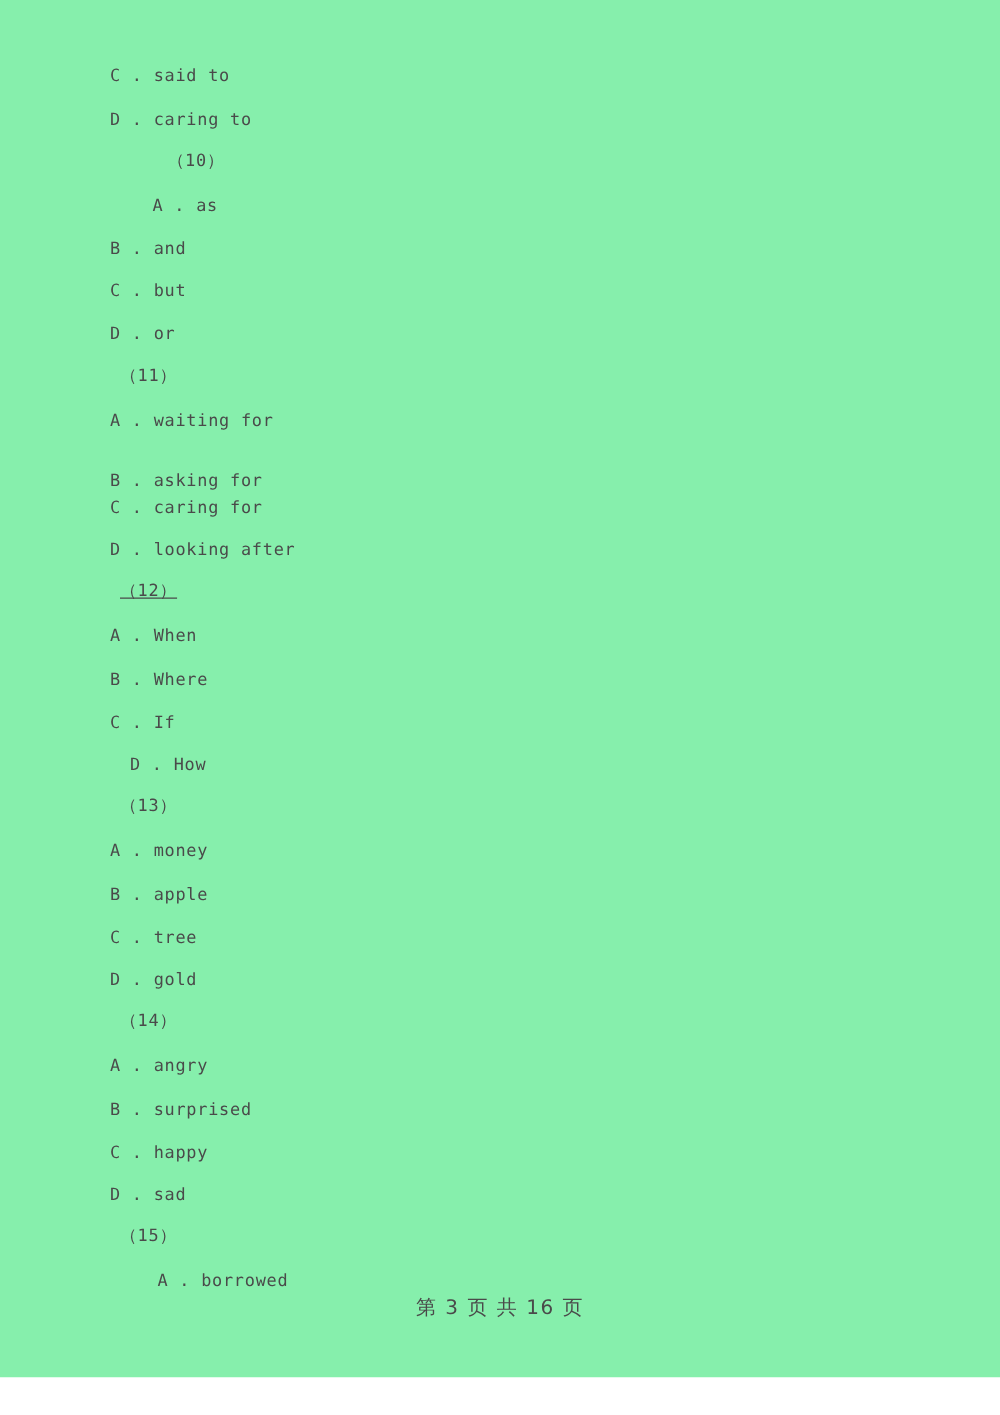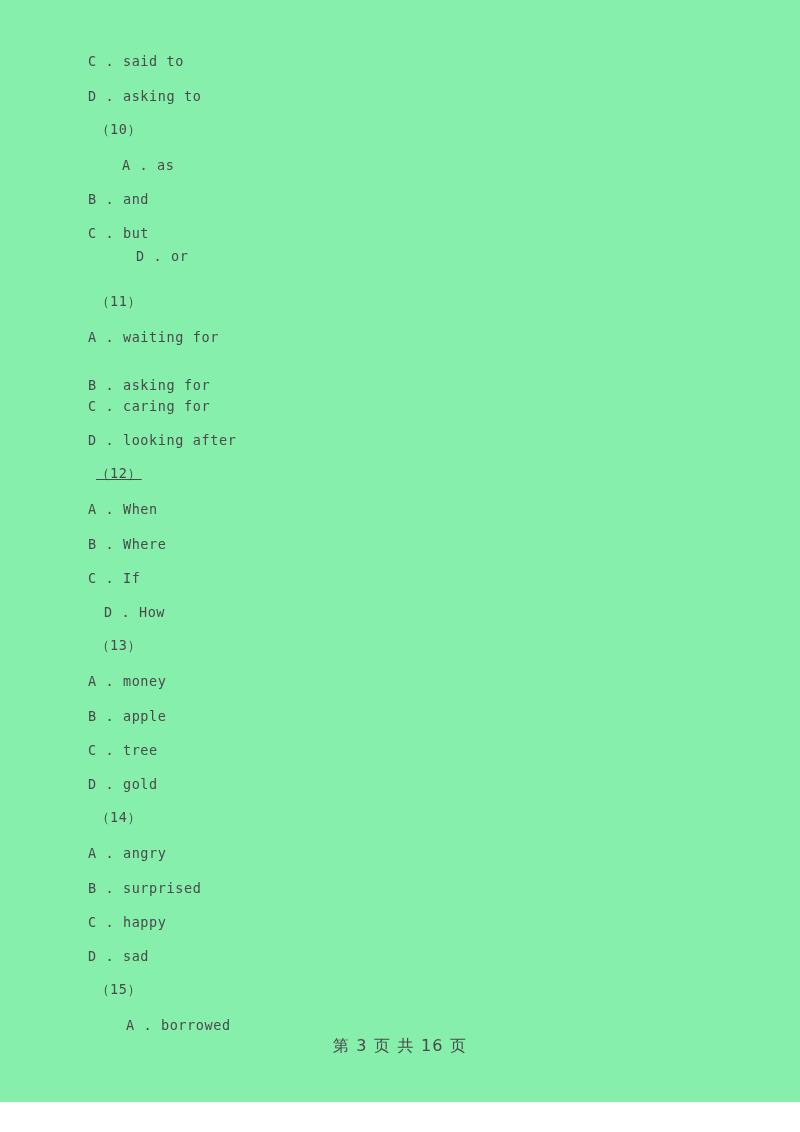--- a/index.html
+++ b/index.html
@@ -49,26 +49,26 @@
     letter-spacing: 1.2px;
     white-space: pre;
   }
 </style>
 </head>
 <body>
 
 <div class="page">
   <div class="content">
       <div class="line option" style="top: 53px;">C . said to</div>
-      <div class="line option" style="top: 88px;">D . asking to</div>
-      <div class="line qnum" style="top: 121px;">（10）</div>
+      <div class="line option" style="top: 88px;">D . caring to</div>
+      <div class="line qnum" style="top: 121px; margin-left: 38px;">（10）</div>
       <div class="line option" style="top: 157px; margin-left: 34px;">A . as</div>
       <div class="line option" style="top: 191px;">B . and</div>
       <div class="line option" style="top: 225px;">C . but</div>
-      <div class="line option" style="top: 248px; margin-left: 48px;">D . or</div>
+      <div class="line option" style="top: 259px;">D . or</div>
       <div class="line qnum" style="top: 293px;">（11）</div>
       <div class="line option" style="top: 329px;">A . waiting for</div>
       <div class="line option" style="top: 377px;">B . asking for</div>
       <div class="line option" style="top: 398px;">C . caring for</div>
       <div class="line option" style="top: 432px;">D . looking after</div>
       <div class="line qnum" style="top: 465px; text-decoration: underline;">（12）</div>
       <div class="line option" style="top: 501px;">A . When</div>
       <div class="line option" style="top: 536px;">B . Where</div>
       <div class="line option" style="top: 570px;">C . If</div>
       <div class="line option" style="top: 604px; padding-left: 16px;">D . How</div>

